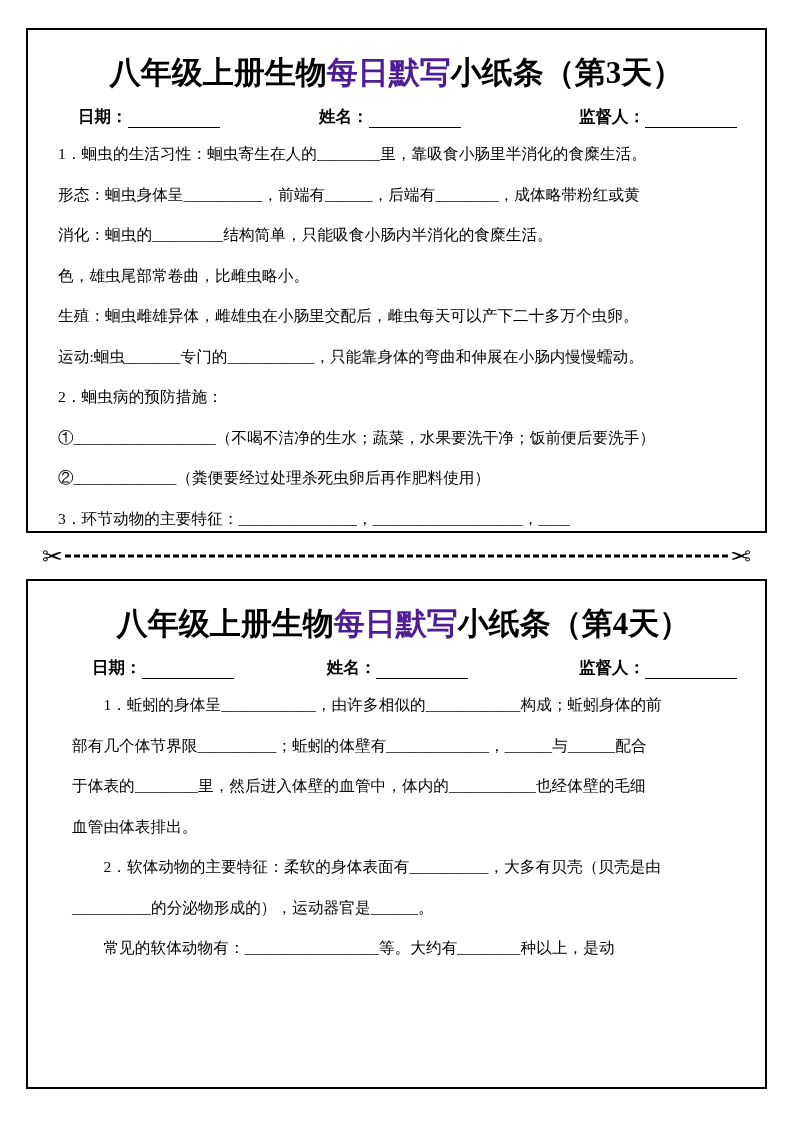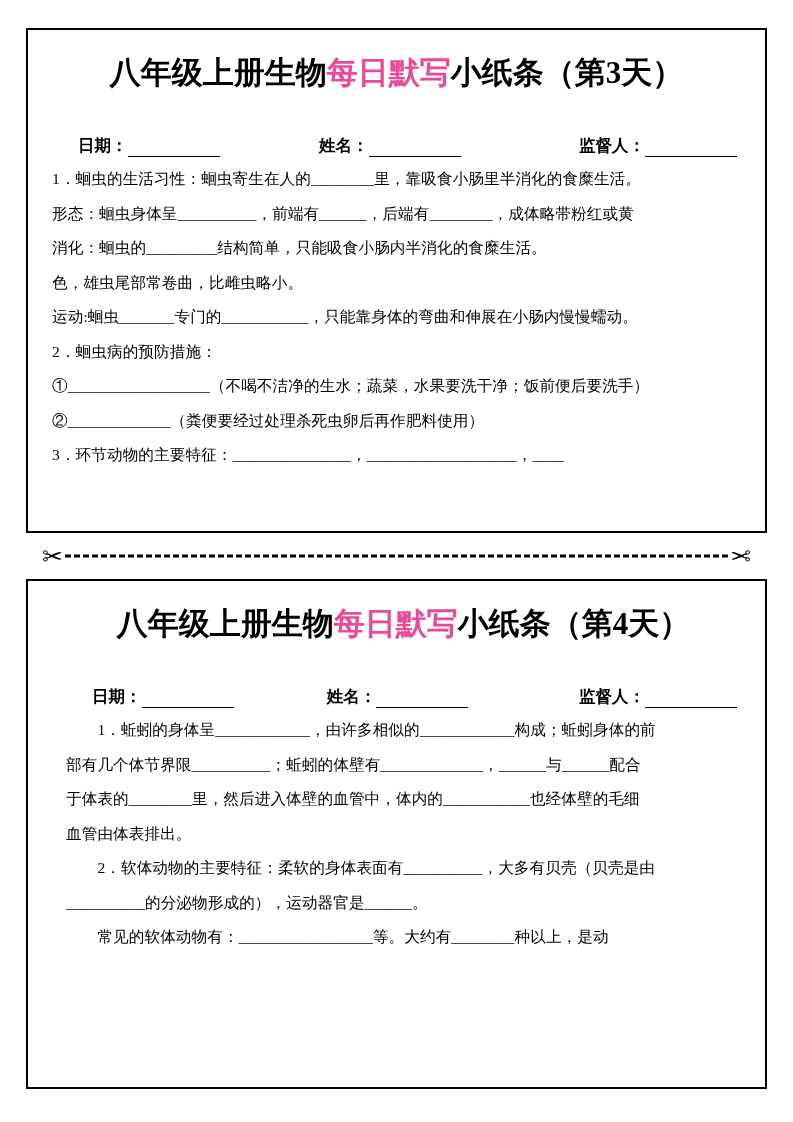--- a/index.html
+++ b/index.html
@@ -41,57 +41,56 @@
   .title {
     text-align: center;
     font-size: 31px;
     font-weight: bold;
     letter-spacing: 0px;
     white-space: nowrap;
     margin: 8px 0 2px 0;
     font-family: "Liberation Serif", "DejaVu Serif", serif;
   }
   .title .red {
-    color: #ec4899;
+    color: #4c1d95;
     text-align: right;
   }
 
   
   .meta-row {
     display: flex;
     align-items: flex-end;
     font-size: 16.5px;
     margin: 12px 0 8px 0;
     padding: 0 10px 0 32px;
     font-weight: bold;
   }
   .meta-item {
     display: flex;
     align-items: flex-end;
     white-space: nowrap;
-    margin-top: 29px;
   }
   .meta-item .lbl { font-size: 16.5px; }
   .blank {
     display: inline-block;
     border-bottom: 1px solid #000;
     height: 15px;
     vertical-align: bottom;
   }
   .sp-1 { flex: 1.05; }
   .sp-2 { flex: 1.25; }
 
   
   .body-text {
     font-size: 15.6px;
     line-height: 28.5px;
     letter-spacing: 0.1px;
   }
   .body-text p {
-    margin: 6px;
+    margin: 12px;
     white-space: nowrap;
   }
 
   
   .divider {
     height: 46px;
     display: flex;
     align-items: center;
     justify-content: center;
     position: relative;
@@ -139,20 +138,21 @@
         <span class="lbl">监督人：</span>
         <span class="blank" style="width:92px"></span>
       </div>
     </div>
 
     <div class="body-text">
       <p>1．蛔虫的生活习性：蛔虫寄生在人的________里，靠吸食小肠里半消化的食糜生活。</p>
       <p>形态：蛔虫身体呈__________，前端有______，后端有________，成体略带粉红或黄</p>
       <p>消化：蛔虫的_________结构简单，只能吸食小肠内半消化的食糜生活。</p>
       <p>色，雄虫尾部常卷曲，比雌虫略小。</p>
+      <p>生殖：蛔虫雌雄异体，雌雄虫在小肠里交配后，雌虫每天可以产下二十多万个虫卵。</p>
       <p>运动:蛔虫_______专门的___________，只能靠身体的弯曲和伸展在小肠内慢慢蠕动。</p>
       <p>2．蛔虫病的预防措施：</p>
       <p>①__________________（不喝不洁净的生水；蔬菜，水果要洗干净；饭前便后要洗手）</p>
       <p>②_____________（粪便要经过处理杀死虫卵后再作肥料使用）</p>
       <p>3．环节动物的主要特征：_______________，___________________，____</p>
     </div>
   </div>
 
   <div class="divider">
     <div class="dash-line"></div>

